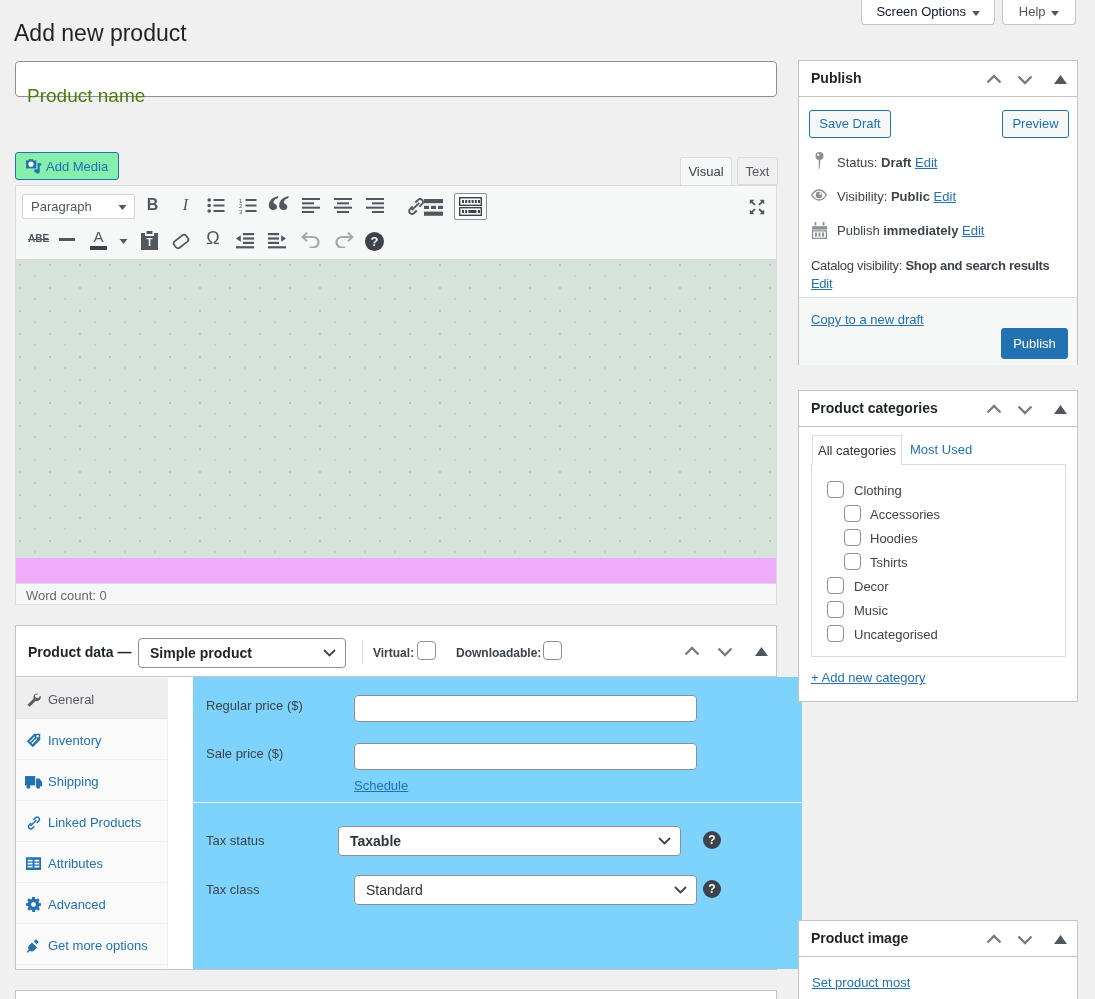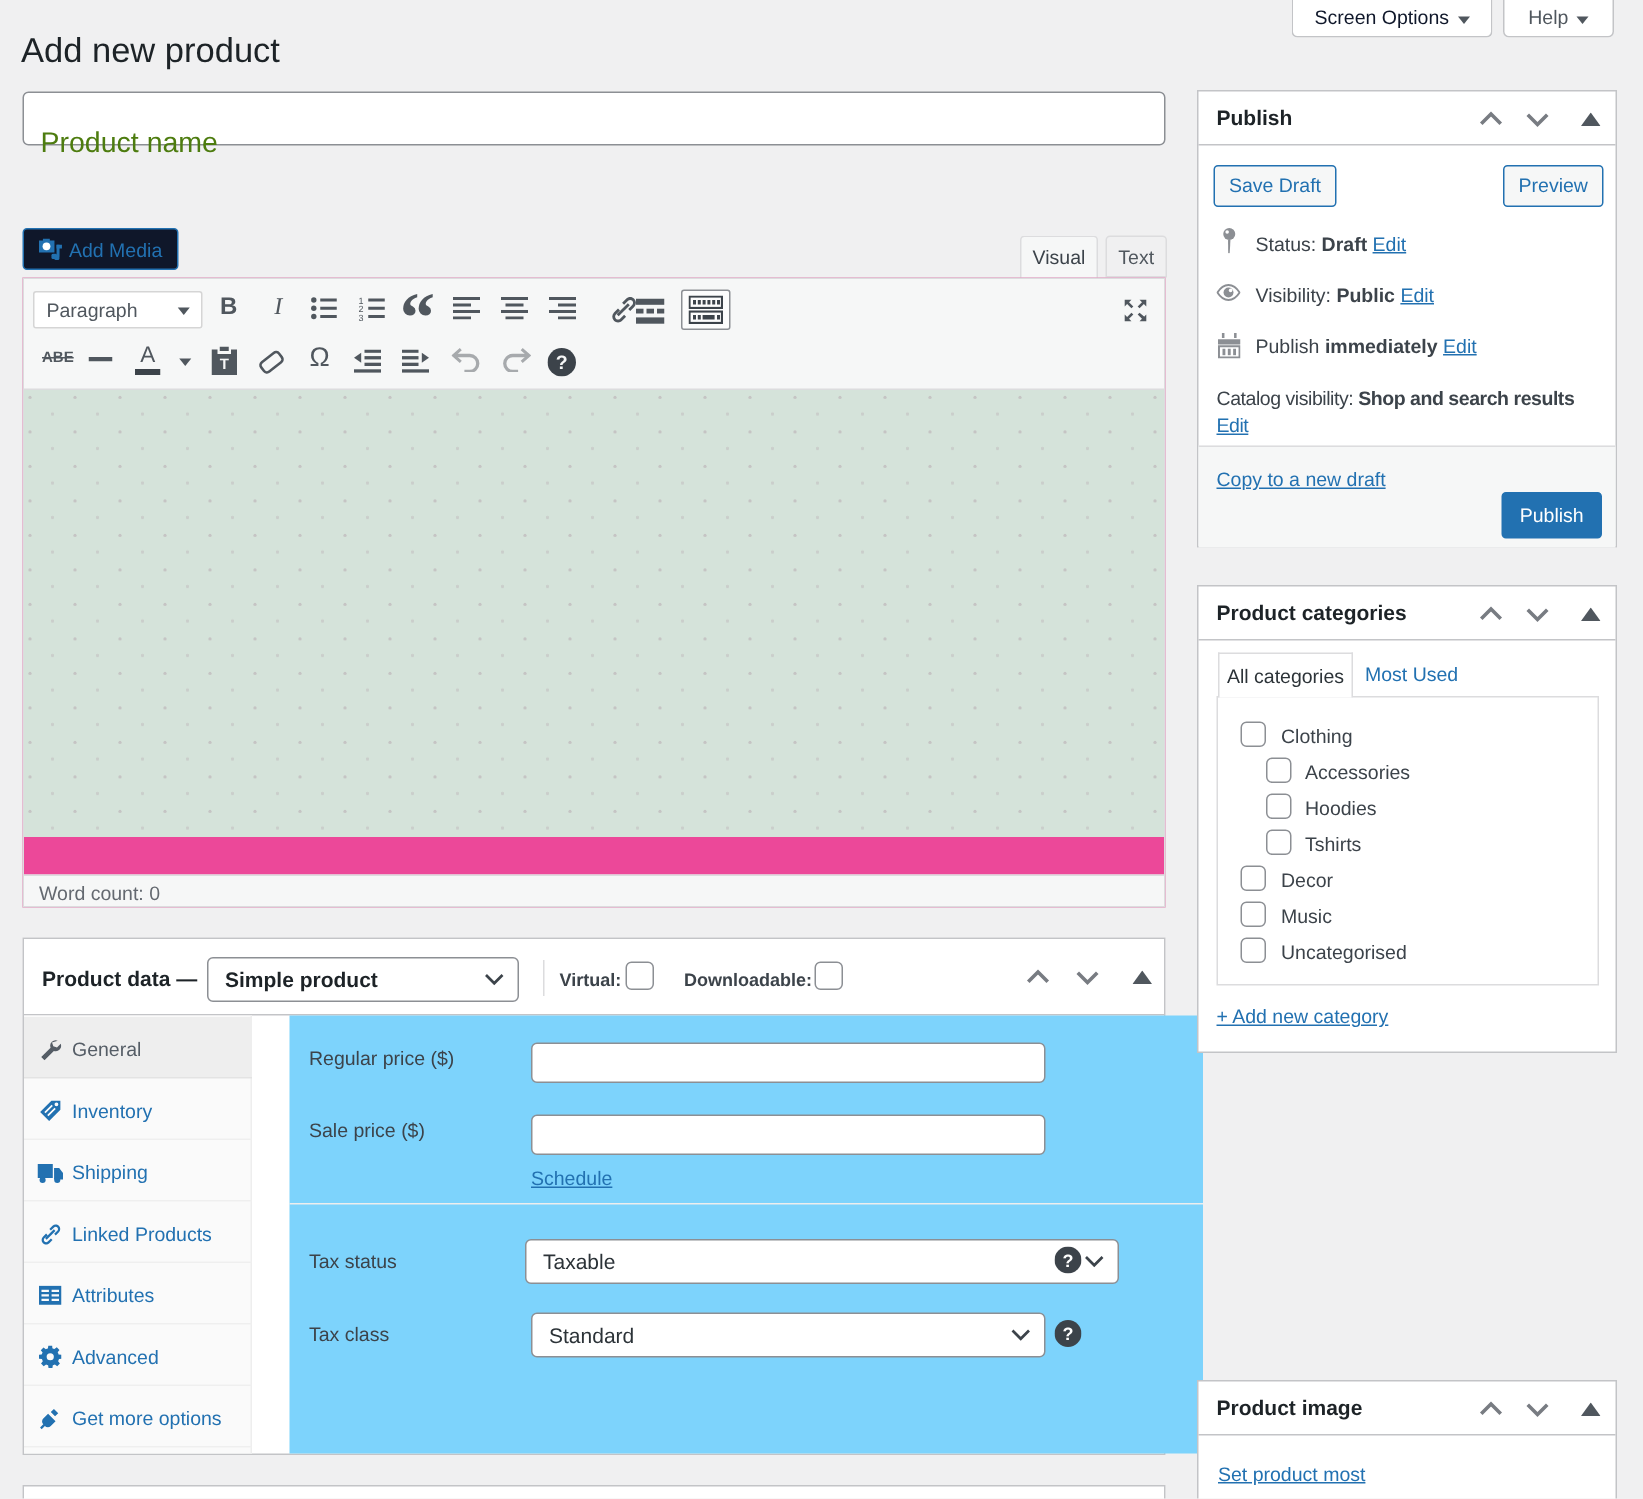--- a/index.html
+++ b/index.html
@@ -25,37 +25,37 @@
 
 <div class="abs" style="left:861px; top:0; width:134px; height:25px; background:#fff; border:1px solid #c3c4c7; border-top:none; border-radius:0 0 4px 4px; color:#0f172a; text-align:center; line-height:24px; font-size:13px;">Screen Options <span class="tri-dn" style="border-top-color:#50575e; margin-left:2px; border-left-width:4px; border-right-width:4px; border-top-width:5px;"></span></div>
 <div class="abs" style="left:1002px; top:0; width:74px; height:25px; background:#fff; border:1px solid #c3c4c7; border-top:none; border-radius:0 0 4px 4px; color:#50575e; text-align:center; line-height:24px; font-size:13px;">Help <span class="tri-dn" style="margin-left:2px; border-left-width:4px; border-right-width:4px; border-top-width:5px;"></span></div>
 
 <div class="abs" style="left:14px; top:20px; font-size:23px; color:#1d2327;">Add new product</div>
 
 <div class="abs" style="left:15px; top:61px; width:762px; height:36px; background:#fff; border:1px solid #8c8f94; border-radius:4px;">
   <span class="abs" style="left:11px; top:23px; font-size:19px; color:#4d7c0f;">Product name</span>
 </div>
 
-<div class="abs" style="left:15px; top:152px; width:104px; height:28px; background:#0f172a; border:1px solid #2271b1; border-radius:3px; color:#2271b1;">
+<div class="abs" style="left:15px; top:152px; width:104px; height:28px; background:#86efac; border:1px solid #2271b1; border-radius:3px; color:#2271b1;">
   <svg class="abs" style="left:10px; top:5px;" width="17" height="17" viewBox="0 0 17 17" fill="#2271b1">
         <path d="M2.6 1.2h4.6v1.6H2.6z"></path>
         <path d="M0 2.4h10.3v8H0z"></path>
         <circle cx="5" cy="6.2" r="2.6" fill="#fff"></circle>
         <path d="M11.7 5.2h2v8h-2z"></path>
         <path d="M11.7 5.2h3.6v2.4h-3.6z"></path>
         <rect x="8.3" y="11.2" width="3.8" height="3.4" rx="1"></rect>
         <rect x="13" y="12.4" width="3.4" height="3" rx="1" transform="translate(-2.8,0)"></rect>
       </svg>
   <span class="abs" style="left:30px; top:6px;">Add Media</span>
 </div>
 
 <div class="abs" style="left:680px; top:157px; width:52px; height:29px; background:#f6f7f7; border:1px solid #dcdcde; border-bottom:none; border-radius:3px 3px 0 0; text-align:center; line-height:28px; color:#3c434a;">Visual</div>
 <div class="abs" style="left:737px; top:157px; width:41px; height:28px; background:#f0f0f1; border:1px solid #dcdcde; border-radius:3px 3px 0 0; text-align:center; line-height:27px; color:#50575e;">Text</div>
 
-<div class="abs" style="left:15px; top:185px; width:762px; height:420px; background:#ec4899; border:1px solid #dcdcde;">
+<div class="abs" style="left:15px; top:185px; width:762px; height:420px; background:#f0abfc; border:1px solid #dcdcde;">
 
   <div class="abs" style="left:0; top:0; width:760px; height:74px; background:#f6f7f7; border-bottom:1px solid #dcdcde;">
 
     <div class="abs" style="left:6px; top:8px; width:113px; height:25px; background:#fff; border:1px solid #d5d5d5; border-radius:2px;">
       <span class="abs" style="left:8px; top:4px; color:#50575e;">Paragraph</span>
       <svg class="abs" style="right:7px; top:9px;" width="9" height="7" viewBox="0 0 9 7">
             <path d="M0.5 1l4 5 4-5z" fill="#50575e"></path>
           </svg>
     </div>
     <div id="tbrow1" style="position:absolute; left:0; top:0; width:760px; height:40px; color:#50575e;">
@@ -256,21 +256,21 @@
     </div>
 
     <div class="abs" style="left:153px; top:0; width:609px; height:292px; background:#7dd3fc;margin-left:24px;">
       <span class="abs" style="left:13px; top:21px; color:#3c434a;">Regular price ($)</span>
       <div class="abs" style="left:161px; top:18px; width:343px; height:27px; border:1px solid #8c8f94; border-radius:4px; background:#fff;"></div>
       <span class="abs" style="left:13px; top:69px; color:#3c434a;">Sale price ($)</span>
       <div class="abs" style="left:161px; top:66px; width:343px; height:27px; border:1px solid #8c8f94; border-radius:4px; background:#fff;"></div>
       <a class="abs" style="left:161px; top:101px;" href="#">Schedule</a>
       <div class="abs" style="left:0; top:125px; width:609px; height:1px; background:#eee;"></div>
       <span class="abs" style="left:13px; top:156px; color:#3c434a;">Tax status</span>
-      <div class="sel" style="position:absolute; left:157px; top:149px; width:396px; height:30px;">
+      <div class="sel" style="position:absolute; left:145px; top:149px; width:343px; height:30px;font-weight:bold;">
         <span class="sv">Taxable</span>
         <svg class="car" width="13" height="8" viewBox="0 0 13 8" fill="none">
               <path d="M1 1l5.5 5.5L12 1" stroke="#3c434a" stroke-width="1.8"></path>
             </svg>
       </div>
       <svg class="abs" style="left:510px; top:154px;" width="18" height="18" viewBox="0 0 18 18">
             <circle cx="9" cy="9" r="9" fill="#3c434a"></circle>
             <text x="9" y="13.4" font-size="12" font-weight="bold" fill="#fff" text-anchor="middle">?</text>
           </svg>
       <span class="abs" style="left:13px; top:205px; color:#3c434a;">Tax class</span>

